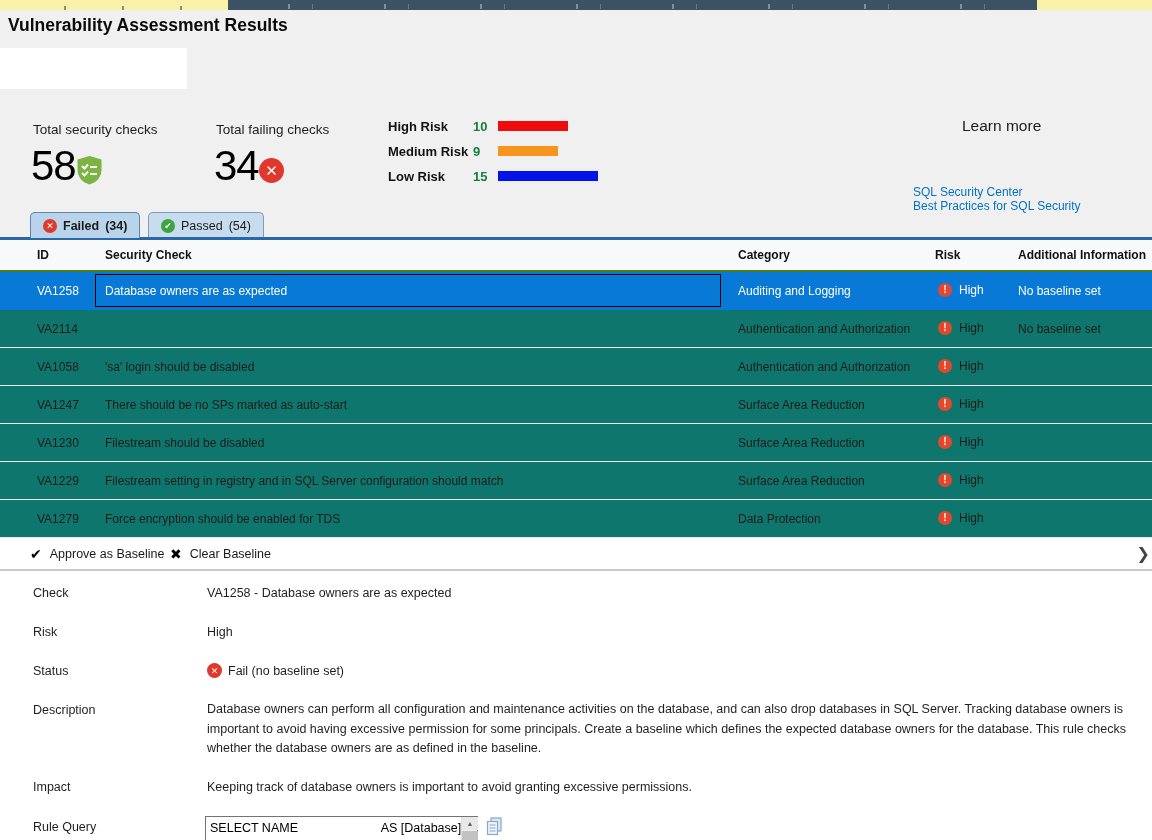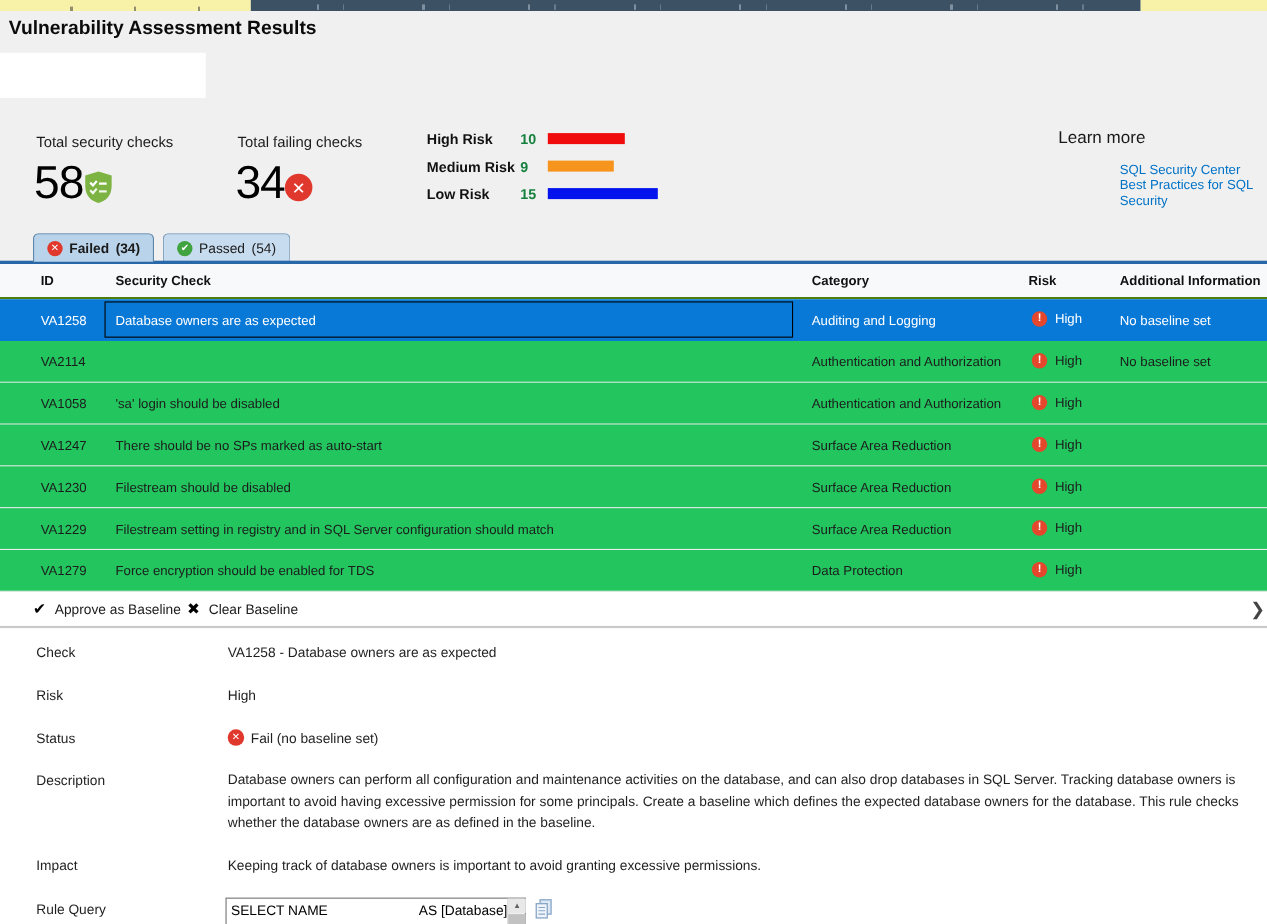--- a/index.html
+++ b/index.html
@@ -31,35 +31,35 @@
 
   .risk-row { position:absolute; left:388px; width:320px; height:12px; }
   .risk-lbl { position:absolute; left:0; top:-2px; font-size:13px; font-weight:700; color:#111; }
   .risk-cnt { position:absolute; left:85px; top:-2px; font-size:13px; font-weight:700; color:#15803d; }
   .risk-bar { position:absolute; left:110px; top:0; height:10px; }
   .bar-high { background:#f00c0c; }
   .bar-med  { background:#f7941d; }
   .bar-low  { background:#0413ee; }
 
   .learn-title { left:962px; top:117px; font-size:15.5px; color:#1a1a1a; }
-  .learn-link { left:1018px; font-size:12px; color:#0072c6; cursor:pointer; }
+  .learn-link { left:913px; font-size:12px; color:#0072c6; cursor:pointer;margin-top:38px; }
 
   
   .tab { position:absolute; top:212px; height:26px; display:flex; align-items:center; gap:6px;
          font-size:12.5px; border:1px solid #7f9db9; border-bottom:none; border-radius:5px 5px 0 0; padding:0 12px; }
   .tab-failed { left:30px; background:#b9d3ea; border-color:#5d86aa; font-weight:700; z-index:2; }
   .tab-passed { left:148px; background:#c8dcef; }
   .tabline { left:0; top:237px; width:1152px; height:3px; background:#2968a8; }
   .mini-badge { width:14px; height:14px; border-radius:50%; display:flex; align-items:center; justify-content:center; }
 
   
   .thead { left:0; top:240px; width:1152px; height:32px; background:#f7f9fb; border-bottom:2px solid #4d7c0f; }
   .th { position:absolute; top:8px; font-size:12px; font-weight:600; color:#111; }
   .rows { left:0; top:272px; width:1152px; }
-  .trow { position:relative; width:1152px; height:38px; border-bottom:1px solid #ececec; background:#22c55e; cursor:default; }
+  .trow { position:relative; width:1152px; height:38px; border-bottom:1px solid #ececec; background:#0f766e; cursor:default; }
   .trow .cell { position:absolute; top:12px; font-size:12px; color:#1c1c1c; white-space:nowrap; }
   .c-id { left:37px; } .c-check { left:105px; } .c-cat { left:738px; }
   .c-risk { left:938px; display:flex; align-items:center; gap:7px; top:11px !important; }
   .c-info { left:1018px; }
   .riskdot { width:14px; height:14px; border-radius:50%; background:#e5472d; color:#fff; font-size:10px; font-weight:700;
              display:flex; align-items:center; justify-content:center; line-height:1; }
   .trow.selected { background:#0979d8; border-bottom-color:#0979d8; }
   .trow.selected .cell { color:#fff; }
   .focus-rect { position:absolute; left:95px; top:2px; width:626px; height:33px; border:1px solid #000; }
 

